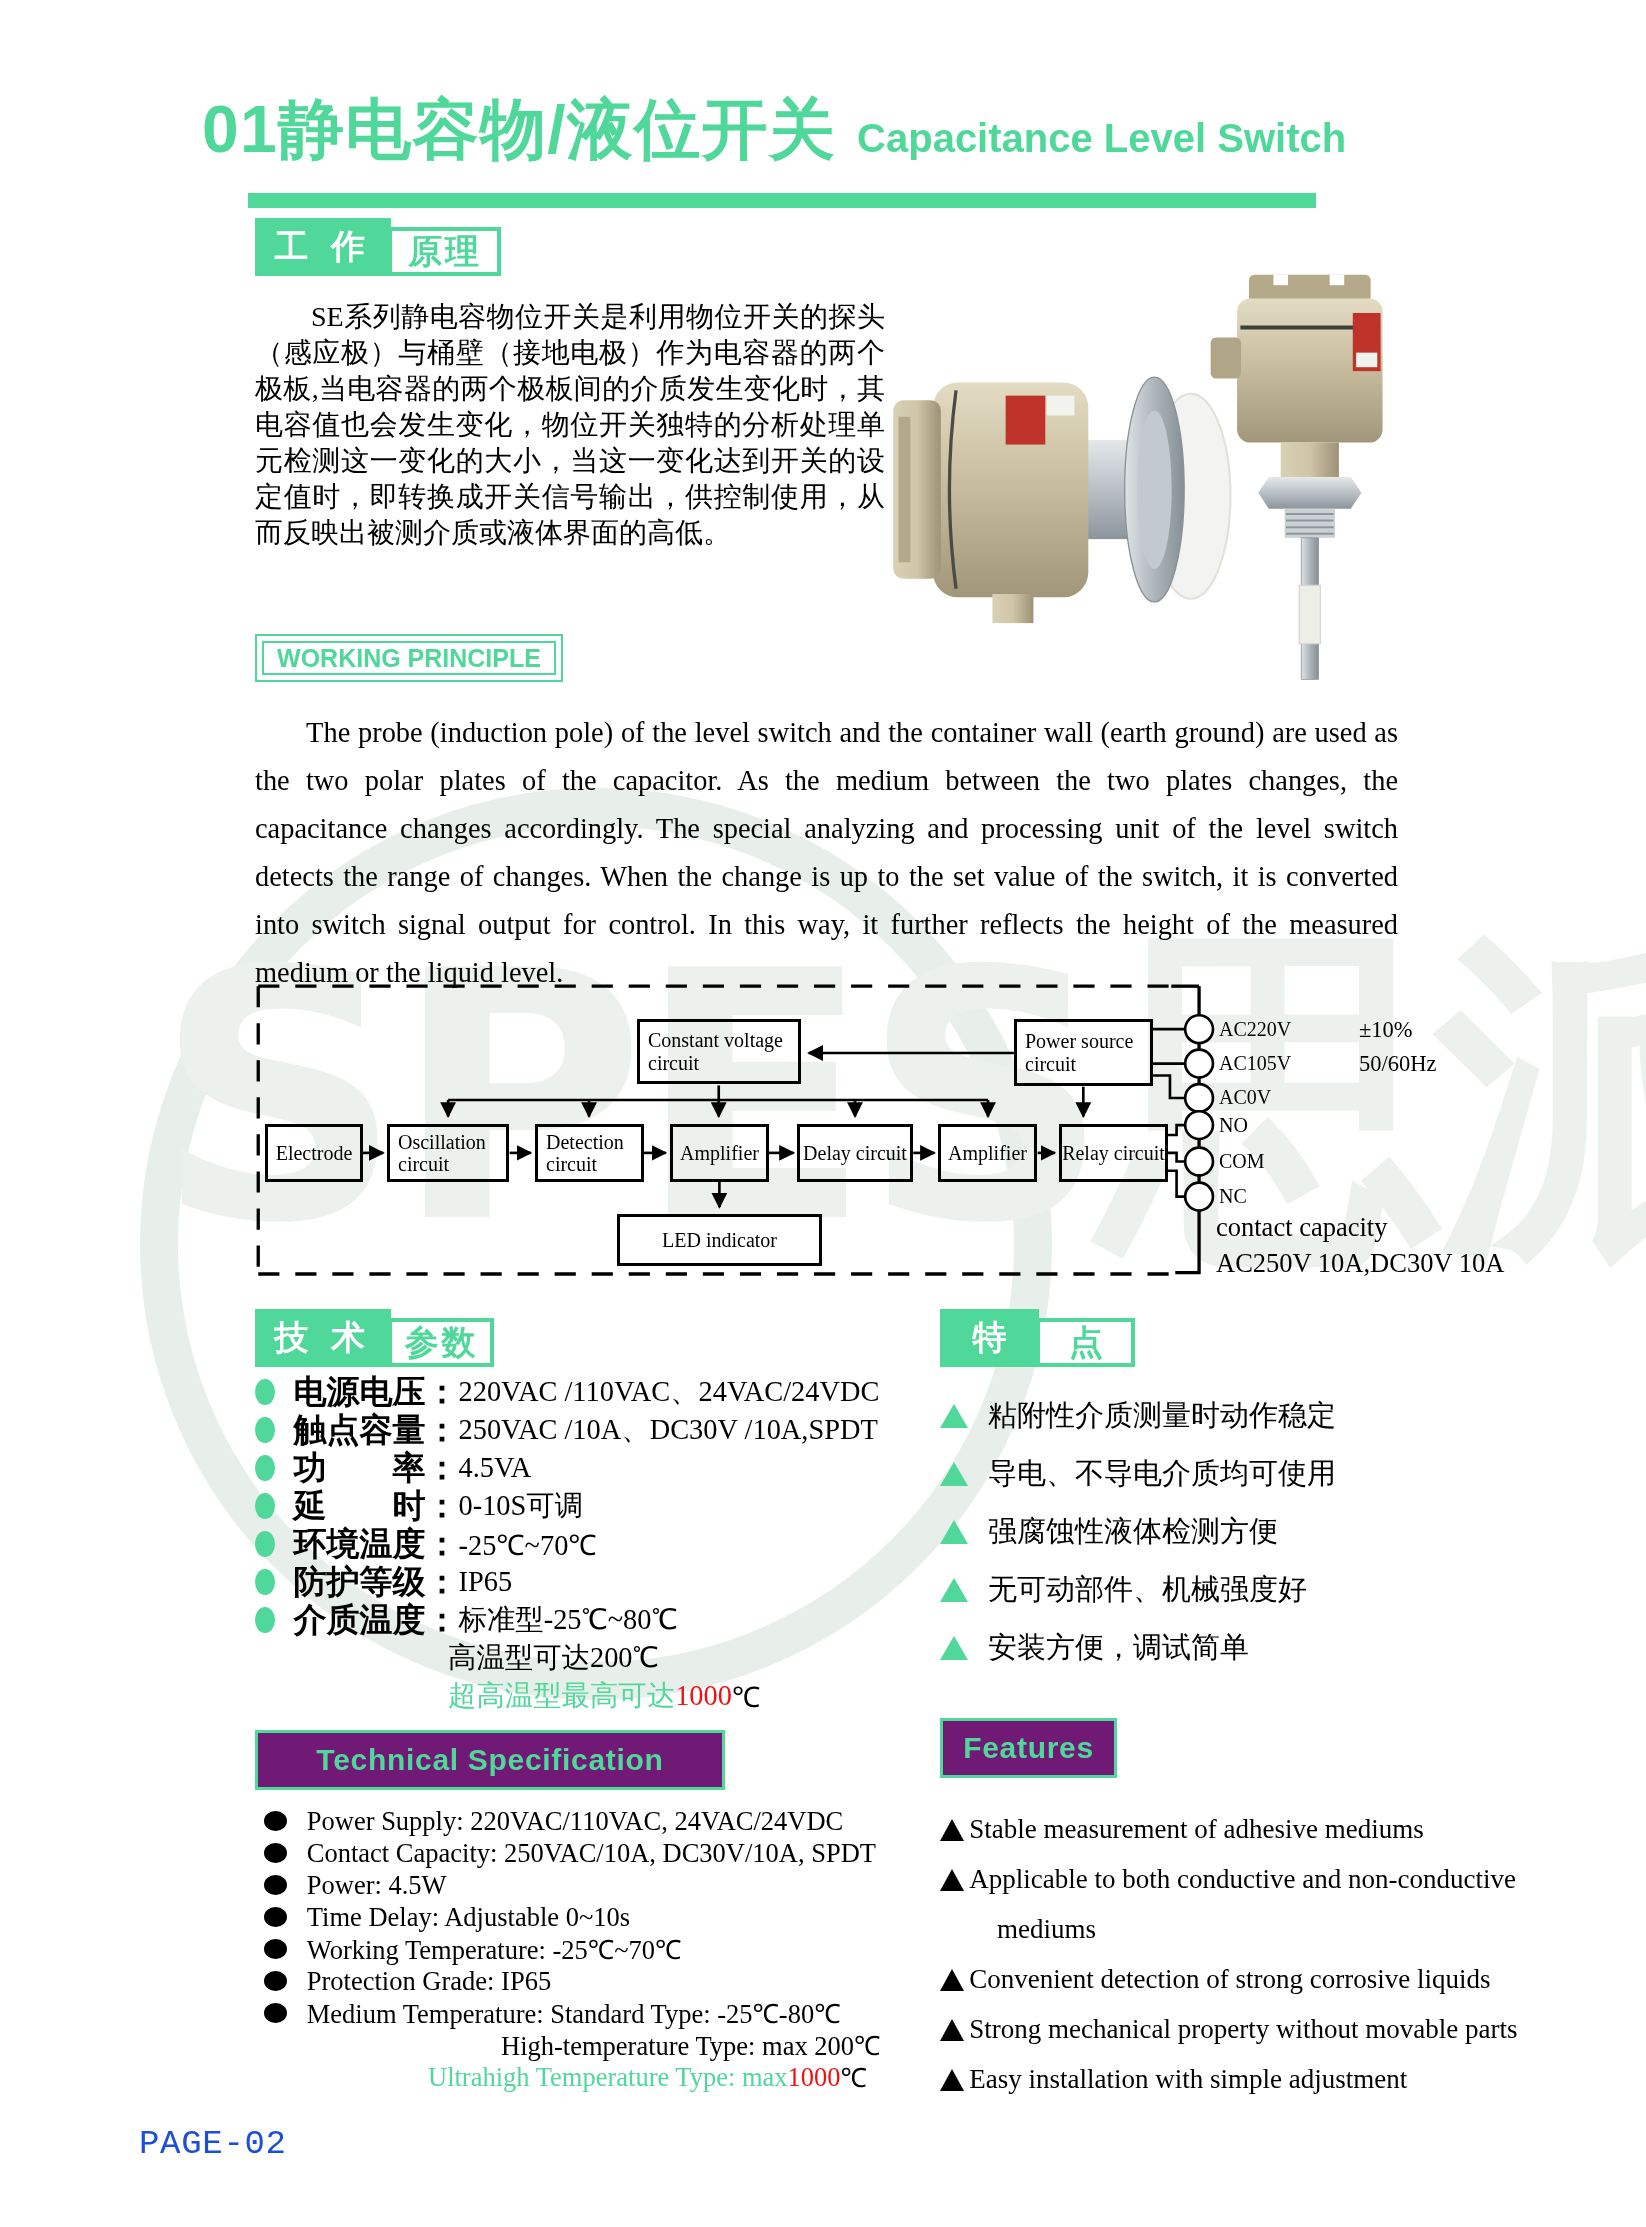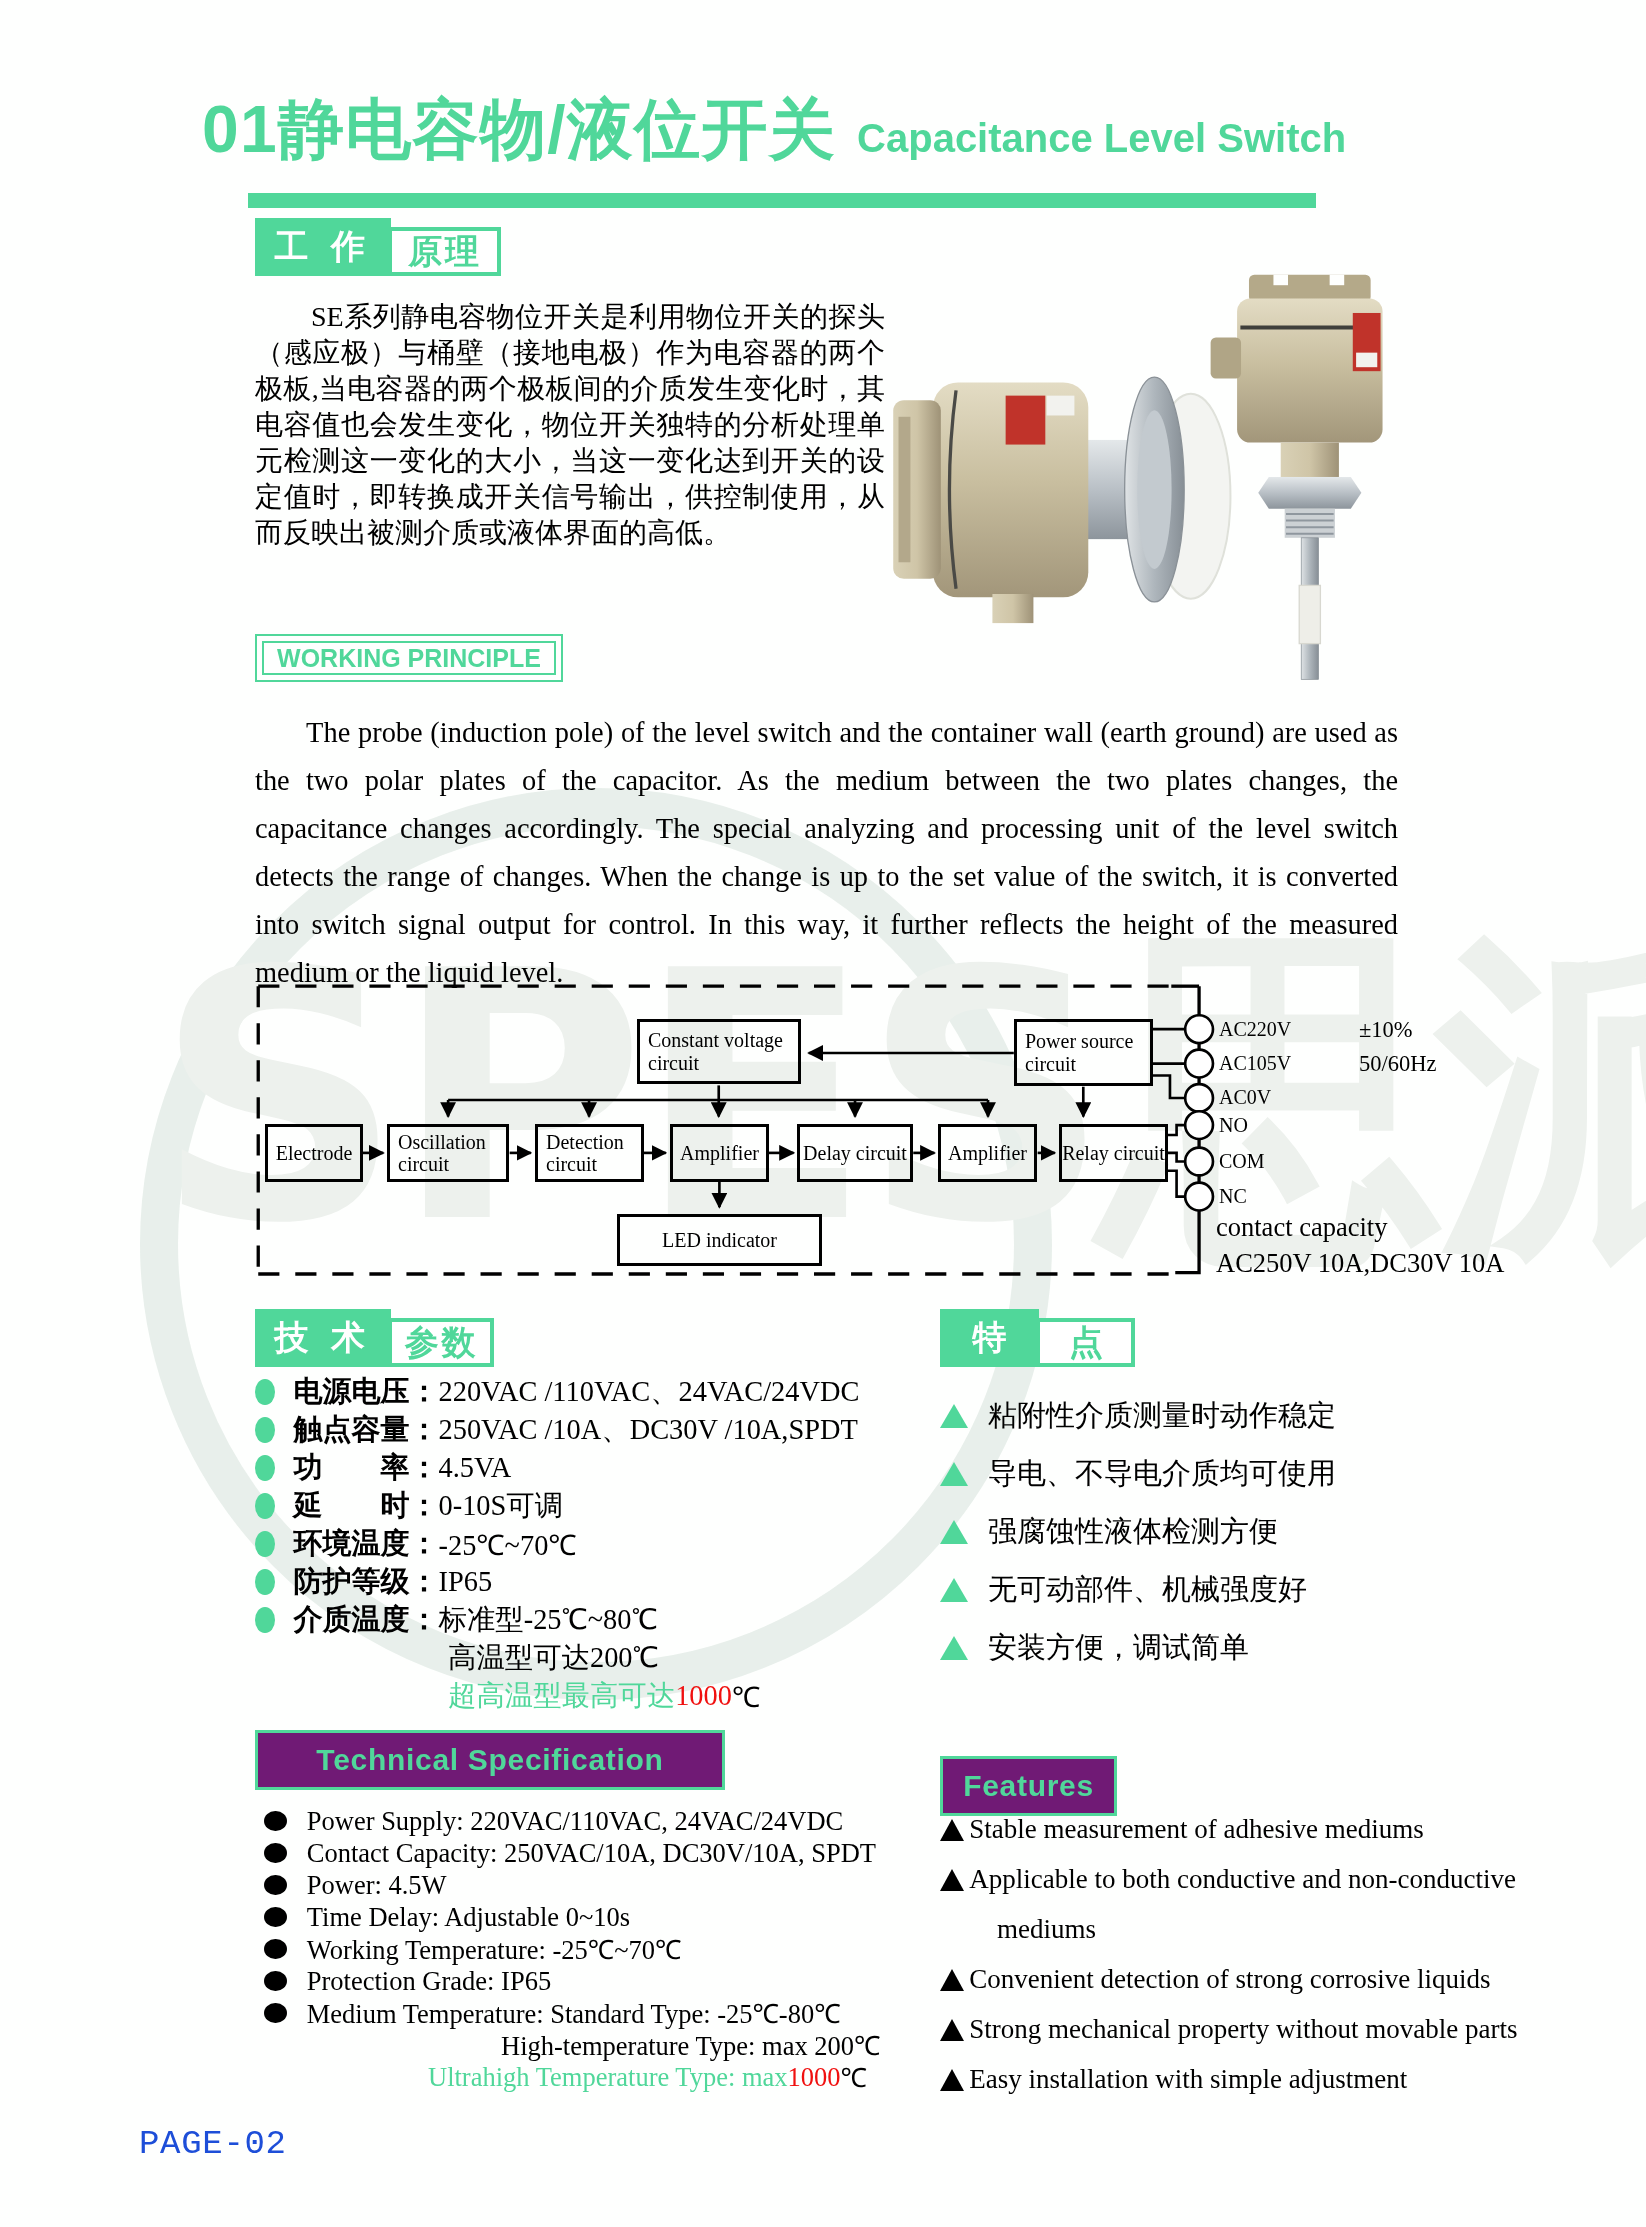--- a/index.html
+++ b/index.html
@@ -70,21 +70,21 @@
     font-family:"Liberation Serif",serif;font-size:20px;line-height:1.12;white-space:pre-line;
   }
   .dbox.la{justify-content:flex-start;text-align:left;padding-left:8px;}
   .dlabel{position:absolute;font-family:"Liberation Serif",serif;font-size:20px;line-height:29px;white-space:nowrap;}
   .dnote{position:absolute;font-family:"Liberation Serif",serif;font-size:22.5px;line-height:29px;white-space:nowrap;}
   #contact-cap{position:absolute;left:971px;top:246px;font-size:26.5px;line-height:36px;font-family:"Liberation Serif",serif;}
   
   .cn-list{left:255px;width:695px;}
   .cn-row{display:flex;align-items:center;height:38px;}
   .cn-bullet{width:20px;height:26.5px;border-radius:50%;background:var(--teal);margin-right:18.5px;flex:none;}
-  .cn-label{font-family:"Liberation Sans",sans-serif;font-weight:bold;font-size:29px;white-space:pre;flex:none;}
+  .cn-label{font-family:"Liberation Sans",sans-serif;font-weight:bold;font-size:33px;white-space:pre;flex:none;}
   .cn-value{font-family:"Liberation Serif",serif;font-size:28.4px;white-space:nowrap;}
   .cn-cont{padding-left:193px;}
   .teal-txt{color:var(--teal);}
   .red-txt{color:var(--red);}
   .feat-cn .cn-row{height:58px;}
   .tri{width:0;height:0;border-left:14px solid transparent;border-right:14px solid transparent;
        border-bottom:24px solid var(--teal);margin-right:20px;flex:none;}
   .feat-cn .cn-value{font-size:29px;}
   .en-list{left:255px;width:714px;}
   .en-row{display:flex;align-items:center;height:32px;}
@@ -336,21 +336,21 @@
       <span class="cn-value">无可动部件、机械强度好</span>
     </div>
     <div class="cn-row">
       <span class="tri"></span>
       <span class="cn-value">安装方便，调试简单</span>
     </div>
   </div>
 
   <div class="abs z en-hdr" style="left:255px;top:1730px;width:470px;height:60px;box-sizing:border-box;">Technical Specification</div>
 
-  <div class="abs z en-hdr" style="left:940px;top:1756px;width:177px;height:60px;box-sizing:border-box;">Features</div>
+  <div class="abs z en-hdr" style="left:940px;top:1718px;width:177px;height:60px;box-sizing:border-box;">Features</div>
 
   <div class="abs z en-list" style="top:1805px;">
     <div class="en-row">
       <span class="en-bullet"></span>
       <span class="en-text">Power Supply: 220VAC/110VAC, 24VAC/24VDC</span>
     </div>
     <div class="en-row">
       <span class="en-bullet"></span>
       <span class="en-text">Contact Capacity: 250VAC/10A, DC30V/10A, SPDT</span>
     </div>

